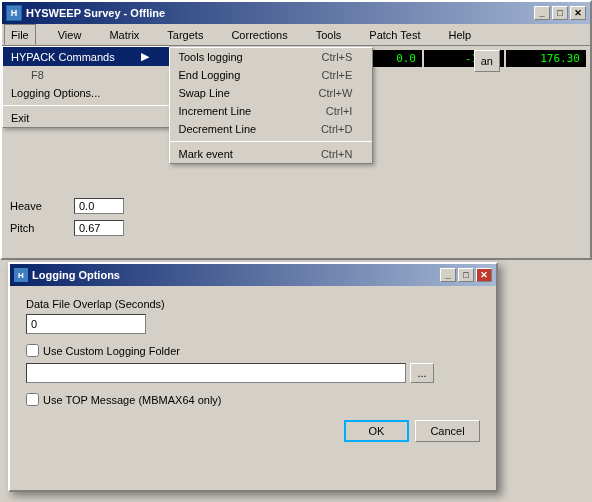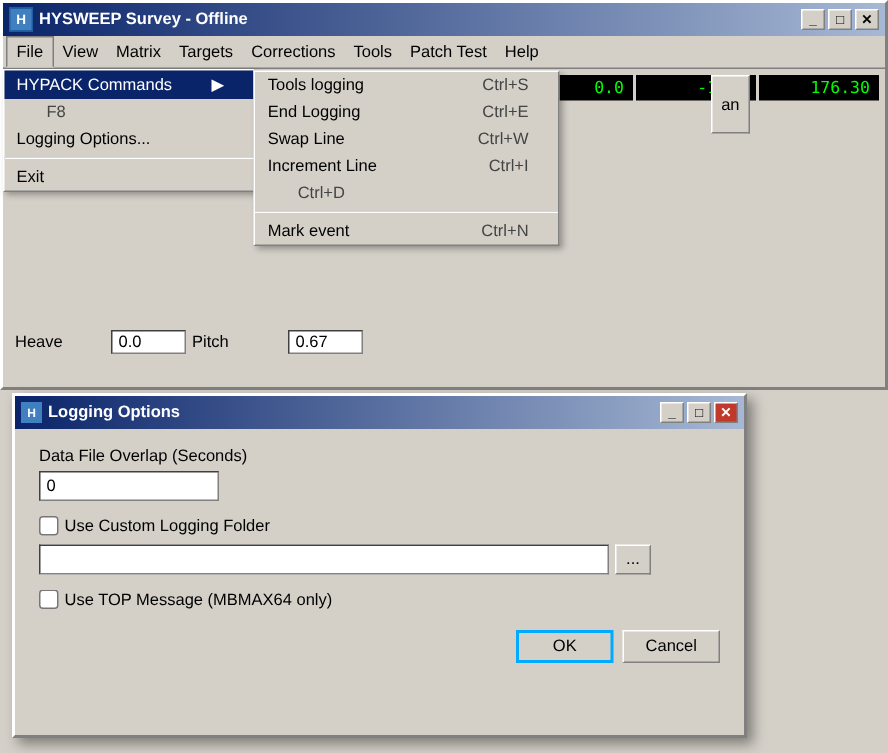--- a/index.html
+++ b/index.html
@@ -73,20 +73,21 @@
     }
 
     
     .menu-bar {
       background: #d4d0c8;
       height: 22px;
       display: flex;
       align-items: center;
       border-bottom: 1px solid #808080;
       padding: 0 2px;
+      gap: 16px;
     }
 
     .menu-item {
       padding: 2px 6px;
       cursor: pointer;
       height: 100%;
       display: flex;
       align-items: center;
       font-size: 11px;
     }
@@ -373,21 +374,21 @@
       justify-content: center;
       text-align: right;
     }
 
     .dialog-action-btn.ok-btn {
       border: 2px solid #00aaff;
       background: #d4d0c8;
     }
 
     .toolbar-btn {
-      height: 39px;
+      height: 22px;
       padding: 0 6px;
       background: #d4d0c8;
       border: 1px solid #808080;
       border-top-color: #ffffff;
       border-left-color: #ffffff;
       font-size: 11px;
       cursor: pointer;
       display: flex;
       align-items: center;
     }
@@ -438,20 +439,21 @@
           </div>
           <div class="dropdown-item">
             <span class="item-label">Swap Line</span>
             <span class="item-shortcut">Ctrl+W</span>
           </div>
           <div class="dropdown-item">
             <span class="item-label">Increment Line</span>
             <span class="item-shortcut">Ctrl+I</span>
           </div>
           <div class="dropdown-item">
+            <span class="item-label">Decrement Line</span>
             <span class="item-shortcut">Ctrl+D</span>
           </div>
           <div class="dropdown-separator"></div>
           <div class="dropdown-item">
             <span class="item-label">Mark event</span>
             <span class="item-shortcut">Ctrl+N</span>
           </div>
         </div>
       </div>
       <div class="dropdown-item">
@@ -473,21 +475,21 @@
       <div class="time-display">11:43:</div>
       <div class="value-display">0.0</div>
       <div class="value-display">-1.15</div>
       <div class="value-display">176.30</div>
     </div>
 
     <div style="position:absolute; top:4px; right:90px;">
       <div class="toolbar-btn">an</div>
     </div>
 
-    <div style="position:absolute; bottom:20px; left:8px; display:flex; flex-direction:row; gap:4px;">
+    <div style="position:absolute; bottom:20px; left:8px; display:flex; flex-direction:column; gap:4px;">
       <div class="data-row">
         <span class="data-label">Heave</span>
         <span class="data-value">0.0</span>
       </div>
       <div class="data-row">
         <span class="data-label">Pitch</span>
         <span class="data-value">0.67</span>
       </div>
     </div>
   </div>

